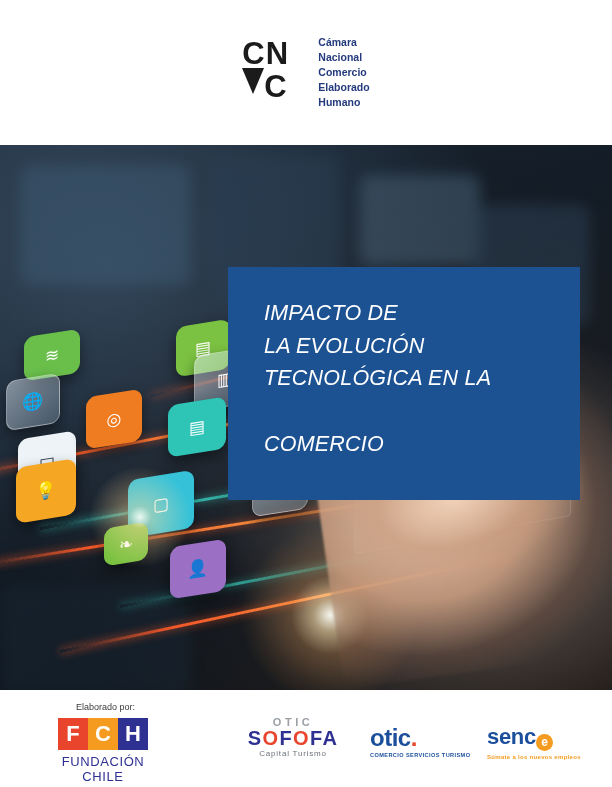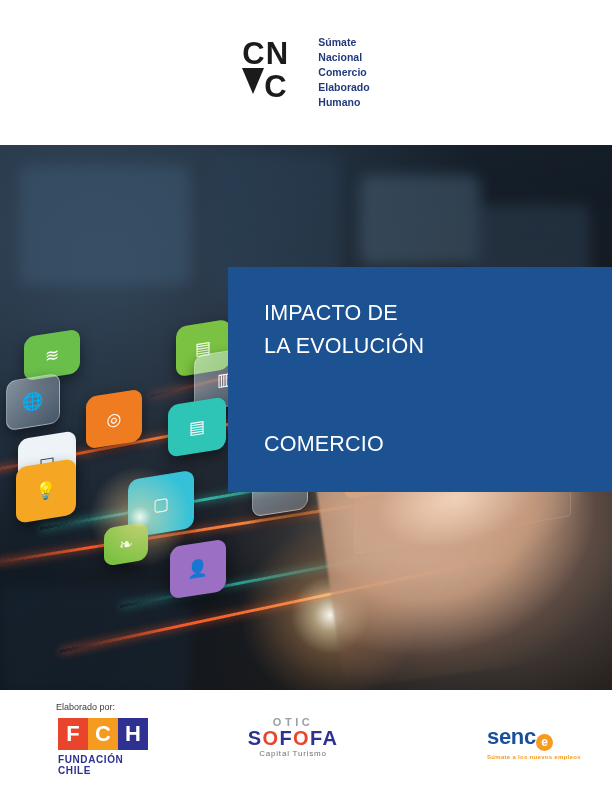--- a/index.html
+++ b/index.html
@@ -243,44 +243,45 @@
     border: 1px solid rgba(255,255,255,.22);
     transform: skewY(-11deg) rotate(1deg);
     border-radius: 4px;
   }
 
   
   .title-box {
     position: absolute;
     left: 228px;
     top: 122px;
-    width: 384px;
+    width: 352px;
     background: #1c5292;
-    padding: 30px 28px 32px 36px;
+    padding: 30px 28px 40px 36px;
     box-sizing: border-box;
+    font-style: italic;
   }
   .title-box h1 {
     margin: 0;
     color: #ffffff;
     font-size: 21.5px;
     line-height: 1.52;
     font-weight: normal;
     letter-spacing: .2px;
     text-transform: uppercase;
   }
 
   
   .footer {
     position: relative;
     height: 97px;
     background: #fff;
   }
   .elaborado {
     position: absolute;
-    left: 56px;
+    left: 76px;
     top: 12px;
     font-size: 9px;
     color: #3a3a3a;
   }
   
   .fch {
     position: absolute;
     left: 58px;
     top: 28px;
     width: 94px;
@@ -298,25 +299,25 @@
     color: #fff;
     font-weight: bold;
     font-size: 22px;
     font-family: "Liberation Sans", sans-serif;
   }
   .fch-f { background: #e8452c; }
   .fch-c { background: #f59b1f; }
   .fch-h { background: #2e3192; }
   .fch-cap {
     margin-top: 4px;
-    font-size: 10px;
-    font-weight: bold;
+    font-size: 13px;
+    font-weight: normal;
     letter-spacing: .6px;
     color: #2e3192;
-    text-align: left;
+    text-align: center;
     width: 90px;
   }
   
   .sofofa {
     position: absolute;
     left: 238px;
     top: 26px;
     text-align: center;
     width: 110px;
   }
@@ -400,21 +401,21 @@
 
 <div class="header">
 
   <div class="cnc-logo">
     <div class="cnc-mark">
       <span class="cn">CN</span>
       <span class="arrow"></span>
       <span class="c2">C</span>
     </div>
     <div class="cnc-words">
-      <div>Súmate</div>
+      <div>Cámara</div>
       <div>Nacional</div>
       <div>Comercio</div>
       <div>Elaborado</div>
       <div>Humano</div>
     </div>
   </div>
 
 
 </div>
 
@@ -452,21 +453,21 @@
   <div class="burst"></div>
 
   <div class="glass-pane"></div>
   <div class="hand"></div>
   <div class="hand2"></div>
 
   <div class="title-box">
     <h1>
       <span>IMPACTO DE</span><br>
       <span>LA EVOLUCIÓN</span><br>
-      <br>
+      <span>TECNOLÓGICA EN LA</span><br>
       <br>
       <span>COMERCIO</span>
     </h1>
   </div>
 </div>
 
 <div class="footer">
 
   <div class="elaborado">Elaborado por:</div>
 
@@ -480,19 +481,23 @@
   </div>
 
   <div class="sofofa">
     <div class="otic">OTIC</div>
     <div class="name">
       <span>S</span><span class="o2">O</span><span>F</span><span class="o2">O</span><span>FA</span>
     </div>
     <div class="cap">Capital Turismo</div>
   </div>
 
+  <div class="oticc">
+    <div class="big"><span>otic</span><span class="dot">.</span></div>
+    <div class="sub">COMERCIO SERVICIOS TURISMO</div>
+  </div>
 
   <div class="sence">
     <div class="big"><span>senc</span><span class="at">e</span></div>
     <div class="sub">Súmate a los nuevos empleos</div>
   </div>
 
 </div>
 
 </body></html>

